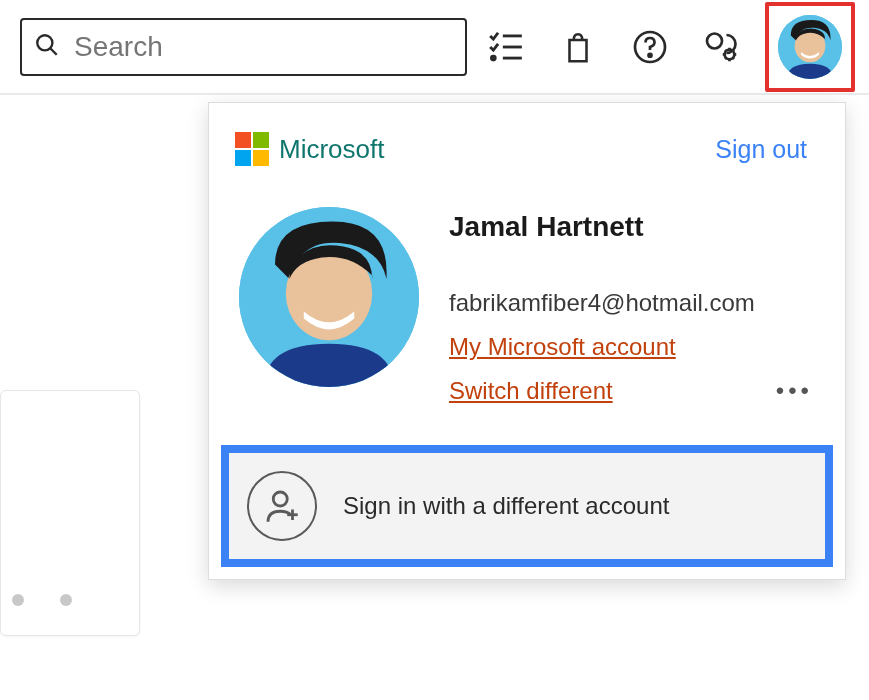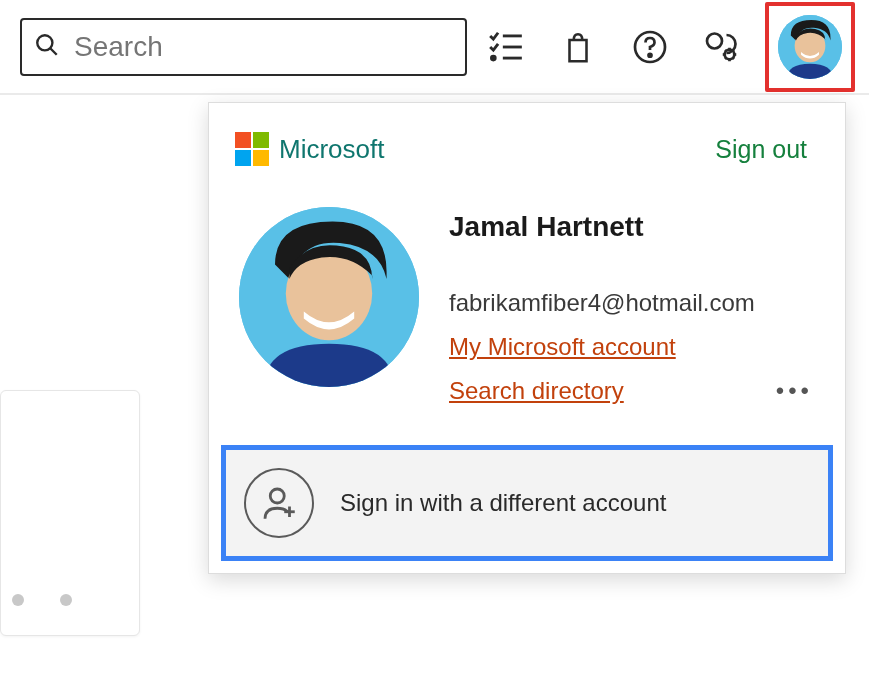--- a/index.html
+++ b/index.html
@@ -120,21 +120,21 @@
       grid-template-columns: 1fr 1fr;
       grid-template-rows: 1fr 1fr;
       gap: 2px;
     }
     .ms-logo div:nth-child(1){background:#f25022;}
     .ms-logo div:nth-child(2){background:#7fba00;}
     .ms-logo div:nth-child(3){background:#00a4ef;}
     .ms-logo div:nth-child(4){background:#ffb900;}
     .signout {
       font-size: 25px;
-      color: #15803d;
+      color: #3b82f6;
       cursor: pointer;
     }
     .popover-body {
       display: flex;
       padding: 34px 30px 40px 30px;
       gap: 30px;
     }
     .avatar-large {
       width: 180px;
       height: 180px;
@@ -175,21 +175,21 @@
     }
     .more-dots {
       color: #555;
       font-size: 24px;
       letter-spacing: 4px;
       cursor: pointer;
       padding-right: 2px;
     }
     .signin-diff {
       margin: 0 12px 12px 12px;
-      border: 5px solid #3b82f6;
+      border: 8px solid #3b82f6;
       background: #f3f3f3;
       display: flex;
       align-items: center;
       gap: 26px;
       padding: 18px 18px;
       cursor: pointer;
     }
     .signin-diff-label {
       font-size: 24px;
       color: #2a2a2a;
@@ -307,21 +307,21 @@
     <div class="avatar-large">
       <svg width="180" height="180" viewBox="0 0 100 100">
           <use href="#avatar-art"></use>
         </svg>
     </div>
     <div class="user-info">
       <div class="user-name">Jamal Hartnett</div>
       <div class="user-email">fabrikamfiber4@hotmail.com</div>
       <a class="user-link">My Microsoft account</a>
       <div class="row-with-more">
-        <a class="user-link">Search directory</a>
+        <a class="user-link">Switch different</a>
         <span class="more-dots">•••</span>
       </div>
     </div>
   </div>
 
   <div class="signin-diff">
     <div class="person-plus-circle">
       <svg width="42" height="42" viewBox="0 0 24 24" fill="none" stroke="#5a5a5a" stroke-width="1.6">
         <circle cx="11" cy="8" r="4"></circle>
         <path d="M4 21 Q4 15 11 15 Q15 15 17 17"></path>

